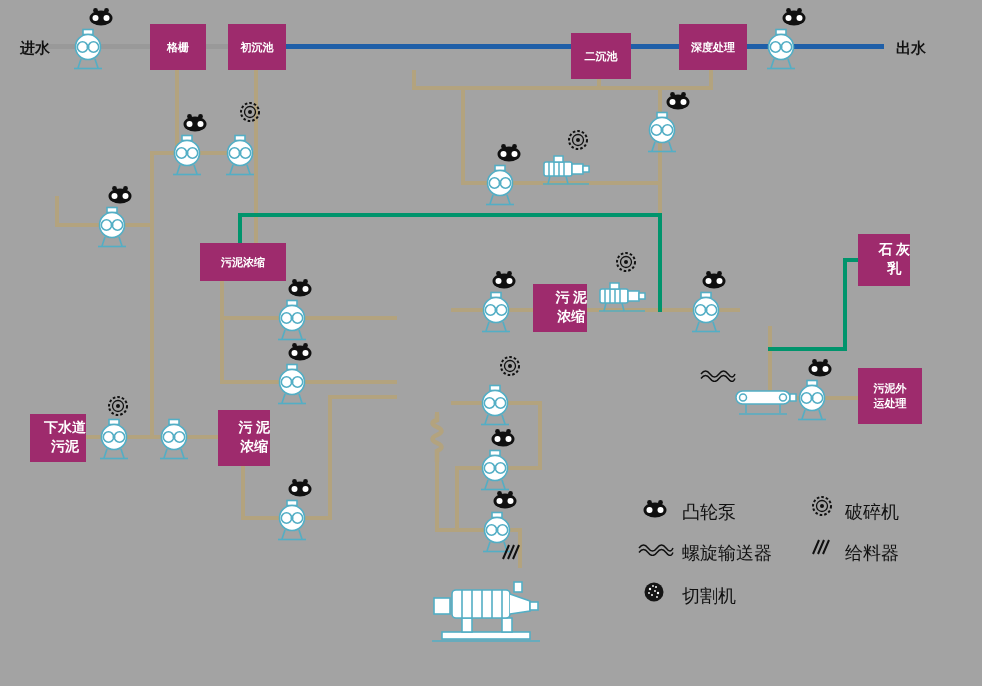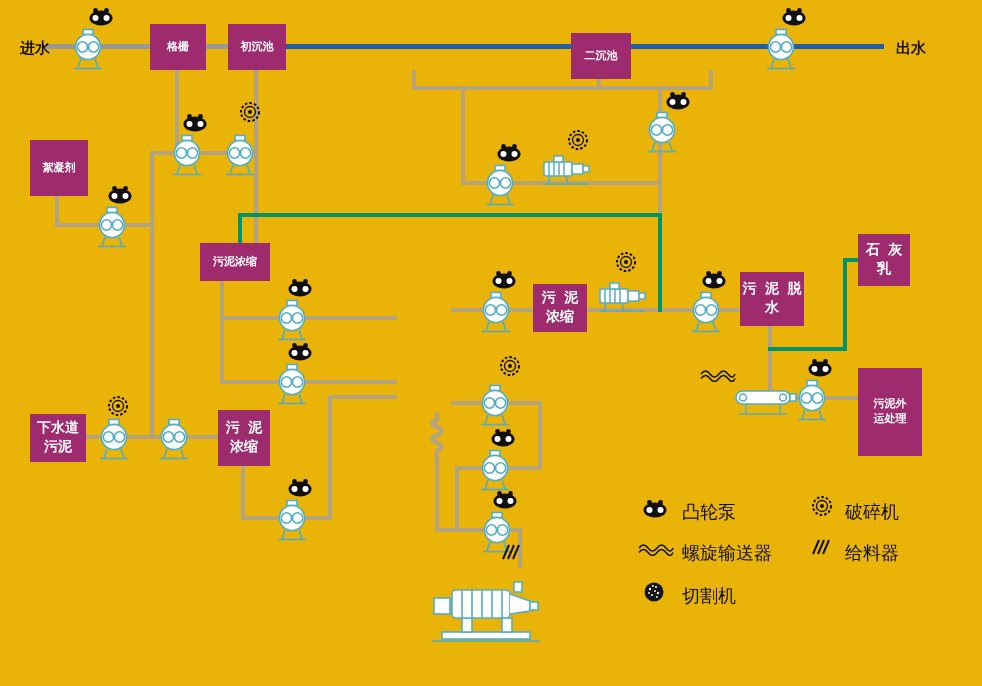--- a/index.html
+++ b/index.html
@@ -1,26 +1,26 @@
 <!DOCTYPE html>
 <html style="--box-fill: #9e2b6d; --box-text: #ffffff; --pipe: #b3a37e; --water: #1f5fa8; --gray: #999999; --green: #00946c; --pump: #53aec5;"><head>
 <meta charset="utf-8">
 <style>
   html,body{margin:0;padding:0;background:#fff;}
-  .stage{position:relative;width:982px;height:686px;background:#eab308;overflow:hidden;
-         font-family:Liberation Mono, monospace;}
+  .stage{position:relative;width:982px;height:686px;background:#a3a3a3;overflow:hidden;
+         font-family:Liberation Serif, serif;}
   .pipe{position:absolute;background:var(--pipe,#b3a37e);z-index:1;}
   .pipe.green{background:var(--green,#00946c);z-index:2;}
   .pipe.gray{background:var(--gray,#999999);}
   .pipe.water{background:var(--water,#1f5fa8);}
   .pbox{position:absolute;background:var(--box-fill,#9e2b6d);color:var(--box-text,#ffffff);
         display:flex;align-items:center;justify-content:center;text-align:center;
         font-weight:bold;font-size:11px;line-height:1.35;z-index:3;}
   .pbox span{white-space:pre-line;}
-  .pbox.small{font-size:14px;}
+  .pbox.small{font-size:14px;justify-content:flex-end;}
   .flow-label{position:absolute;font-size:15px;font-weight:bold;color:#111;z-index:3;}
   .icon{position:absolute;z-index:5;}
   .pump{color:var(--pump,#53aec5);z-index:4;}
   .machine{color:var(--pump,#53aec5);z-index:4;}
   .coil{color:var(--pipe,#b3a37e);z-index:2;}
   .legend-label{position:absolute;font-size:18px;color:#111;z-index:3;}
 </style>
 </head>
 <body>
 
@@ -180,39 +180,35 @@
 
   <div class="pbox" style="left:150px;top:24px;width:56px;height:46px">
       <span>格栅</span>
     </div>
   <div class="pbox" style="left:228px;top:24px;width:58px;height:46px">
       <span>初沉池</span>
     </div>
   <div class="pbox" style="left:571px;top:33px;width:60px;height:46px">
       <span>二沉池</span>
     </div>
-  <div class="pbox" style="left:30px;top:140px;width:58px;height:56px">
-      <span>絮凝剂</span>
-    </div>
-  <div class="pbox" style="left:200px;top:243px;width:70px;height:38px">
+  <div class="pbox" style="left:679px;top:24px;width:68px;height:46px">
+      <span>深度处理</span>
+    </div>
+  <div class="pbox" style="left:200px;top:243px;width:86px;height:38px">
       <span>污泥浓缩</span>
     </div>
   <div class="pbox small" style="left:533px;top:284px;width:54px;height:48px">
       <span>污 泥
 浓缩</span>
     </div>
-  <div class="pbox small" style="left:740px;top:272px;width:64px;height:54px">
-      <span>污 泥 脱
-水</span>
-    </div>
   <div class="pbox small" style="left:858px;top:234px;width:52px;height:52px">
       <span>石 灰
 乳</span>
     </div>
-  <div class="pbox" style="left:858px;top:368px;width:64px;height:88px">
+  <div class="pbox" style="left:858px;top:368px;width:64px;height:56px">
       <span>污泥外
 运处理</span>
     </div>
   <div class="pbox small" style="left:30px;top:414px;width:56px;height:48px">
       <span>下水道
 污泥</span>
     </div>
   <div class="pbox small" style="left:218px;top:410px;width:52px;height:56px">
       <span>污 泥
 浓缩</span>

